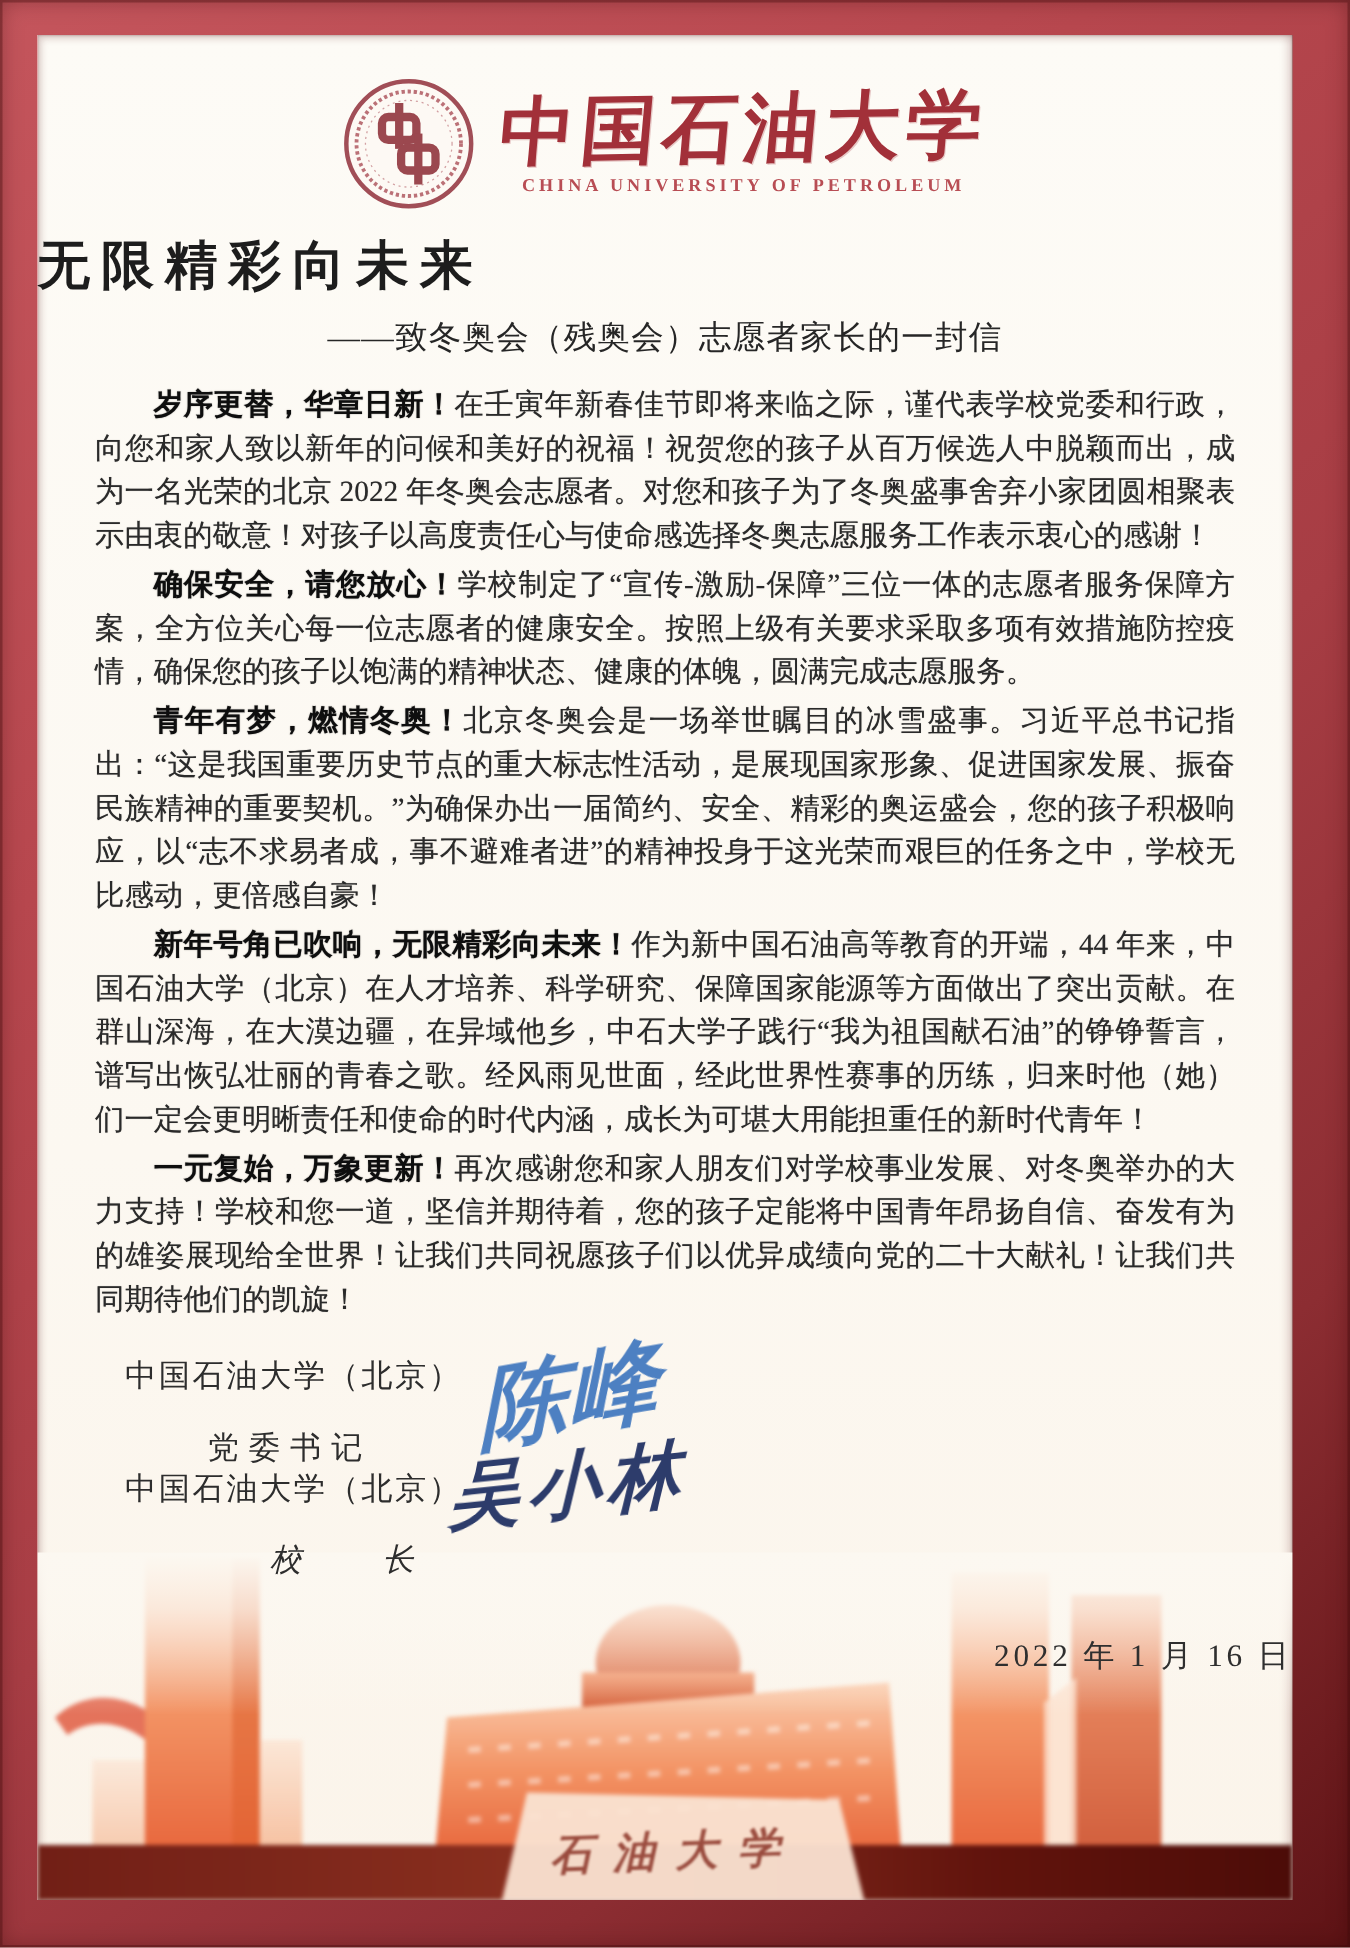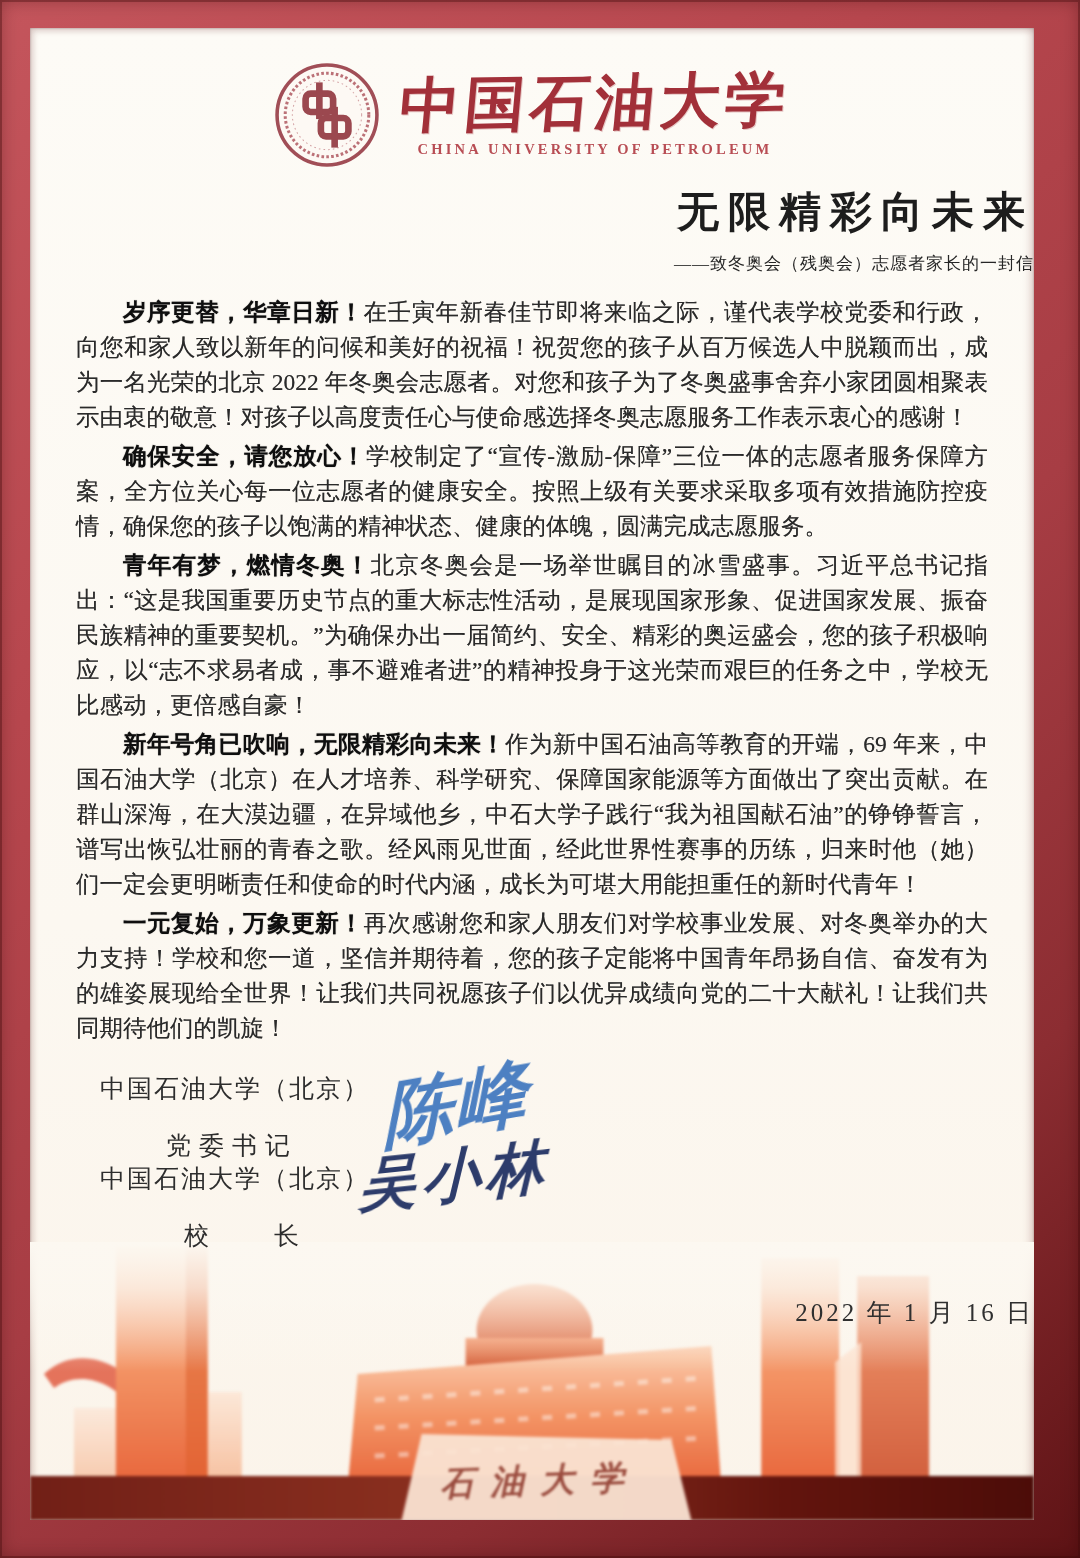--- a/index.html
+++ b/index.html
@@ -24,42 +24,42 @@
     font-size:60px;font-weight:700;color:#a23039;letter-spacing:5px;line-height:1.05;
     transform:skewX(-6deg) rotate(-1deg);
     text-shadow:1px 1px 0 rgba(162,48,57,.25);
   }
   .wordmark-en{
     font-size:14.5px;font-weight:700;color:#b84d54;letter-spacing:3.2px;margin-top:6px;
     font-family:"Liberation Serif", serif;
   }
   
   .title{
-    text-align:right;font-size:42px;font-weight:600;color:#1d1d1d;
+    text-align:left;font-size:42px;font-weight:600;color:#1d1d1d;
     letter-spacing:9px;margin-top:16px;position:relative;z-index:2;
   }
   .subtitle{
-    text-align:right;font-size:17px;color:#262626;margin-top:12px;letter-spacing:1px;
+    text-align:center;font-size:26px;color:#262626;margin-top:12px;letter-spacing:1px;
     position:relative;z-index:2;
   }
   
   .body-text{margin:20px 46px 0 46px;position:relative;z-index:2;}
   p.para{
     font-size:23.5px;line-height:35px;color:#2a2a2a;text-align:justify;
     text-indent:2em;margin:0 0 4px 0;
     text-shadow:0 0 .6px rgba(40,40,40,.55);
   }
   .lead{font-weight:700;color:#0e0e0e;text-shadow:0 0 1px rgba(0,0,0,.55);}
   
   .sig-row{display:flex;margin:26px 30px 0 70px;position:relative;z-index:2;flex-direction:column;}
   .sig-block{position:relative;width:50%;}
   .sig-org{font-size:25px;color:#2d2d2d;letter-spacing:2px;}
   .sig-role{font-size:25px;color:#2d2d2d;margin-top:24px;letter-spacing:8px;}
   .sig-block.left .sig-role{margin-left:66px;}
-  .sig-block.right .sig-role{margin-left:84px;letter-spacing:20px;}
+  .sig-block.right .sig-role{margin-left:116px;letter-spacing:20px;font-style:italic;}
   .sig-name{
     position:absolute;font-weight:700;white-space:nowrap;
     font-family:"Liberation Serif", serif;font-style:italic;
   }
   .sig-block.left .sig-name{
     left:282px;top:-16px;font-size:72px;color:#4d80c2;
     transform:rotate(-10deg) skewX(-8deg);filter:blur(.4px);letter-spacing:2px;
   }
   .sig-block.right .sig-name{
     left:258px;top:-24px;font-size:58px;color:#2d3c6b;
@@ -108,21 +108,21 @@
     </div>
   </div>
 
   <div class="title">无限精彩向未来</div>
   <div class="subtitle">——致冬奥会（残奥会）志愿者家长的一封信</div>
 
   <div class="body-text">
     <p class="para"><span class="lead">岁序更替，华章日新！</span><span>在壬寅年新春佳节即将来临之际，谨代表学校党委和行政，向您和家人致以新年的问候和美好的祝福！祝贺您的孩子从百万候选人中脱颖而出，成为一名光荣的北京 2022 年冬奥会志愿者。对您和孩子为了冬奥盛事舍弃小家团圆相聚表示由衷的敬意！对孩子以高度责任心与使命感选择冬奥志愿服务工作表示衷心的感谢！</span></p>
     <p class="para"><span class="lead">确保安全，请您放心！</span><span>学校制定了“宣传-激励-保障”三位一体的志愿者服务保障方案，全方位关心每一位志愿者的健康安全。按照上级有关要求采取多项有效措施防控疫情，确保您的孩子以饱满的精神状态、健康的体魄，圆满完成志愿服务。</span></p>
     <p class="para"><span class="lead">青年有梦，燃情冬奥！</span><span>北京冬奥会是一场举世瞩目的冰雪盛事。习近平总书记指出：“这是我国重要历史节点的重大标志性活动，是展现国家形象、促进国家发展、振奋民族精神的重要契机。”为确保办出一届简约、安全、精彩的奥运盛会，您的孩子积极响应，以“志不求易者成，事不避难者进”的精神投身于这光荣而艰巨的任务之中，学校无比感动，更倍感自豪！</span></p>
-    <p class="para"><span class="lead">新年号角已吹响，无限精彩向未来！</span><span>作为新中国石油高等教育的开端，69 年来，中国石油大学（北京）在人才培养、科学研究、保障国家能源等方面做出了突出贡献。在群山深海，在大漠边疆，在异域他乡，中石大学子践行“我为祖国献石油”的铮铮誓言，谱写出恢弘壮丽的青春之歌。经风雨见世面，经此世界性赛事的历练，归来时他（她）们一定会更明晰责任和使命的时代内涵，成长为可堪大用能担重任的新时代青年！</span></p>
+    <p class="para"><span class="lead">新年号角已吹响，无限精彩向未来！</span><span>作为新中国石油高等教育的开端，44 年来，中国石油大学（北京）在人才培养、科学研究、保障国家能源等方面做出了突出贡献。在群山深海，在大漠边疆，在异域他乡，中石大学子践行“我为祖国献石油”的铮铮誓言，谱写出恢弘壮丽的青春之歌。经风雨见世面，经此世界性赛事的历练，归来时他（她）们一定会更明晰责任和使命的时代内涵，成长为可堪大用能担重任的新时代青年！</span></p>
     <p class="para"><span class="lead">一元复始，万象更新！</span><span>再次感谢您和家人朋友们对学校事业发展、对冬奥举办的大力支持！学校和您一道，坚信并期待着，您的孩子定能将中国青年昂扬自信、奋发有为的雄姿展现给全世界！让我们共同祝愿孩子们以优异成绩向党的二十大献礼！让我们共同期待他们的凯旋！</span></p>
   </div>
 
   <div class="sig-row">
     <div class="sig-block left">
       <div class="sig-org">中国石油大学（北京）</div>
       <div class="sig-role">党委书记</div>
       <div class="sig-name">陈峰</div>
     </div>
     <div class="sig-block right">

